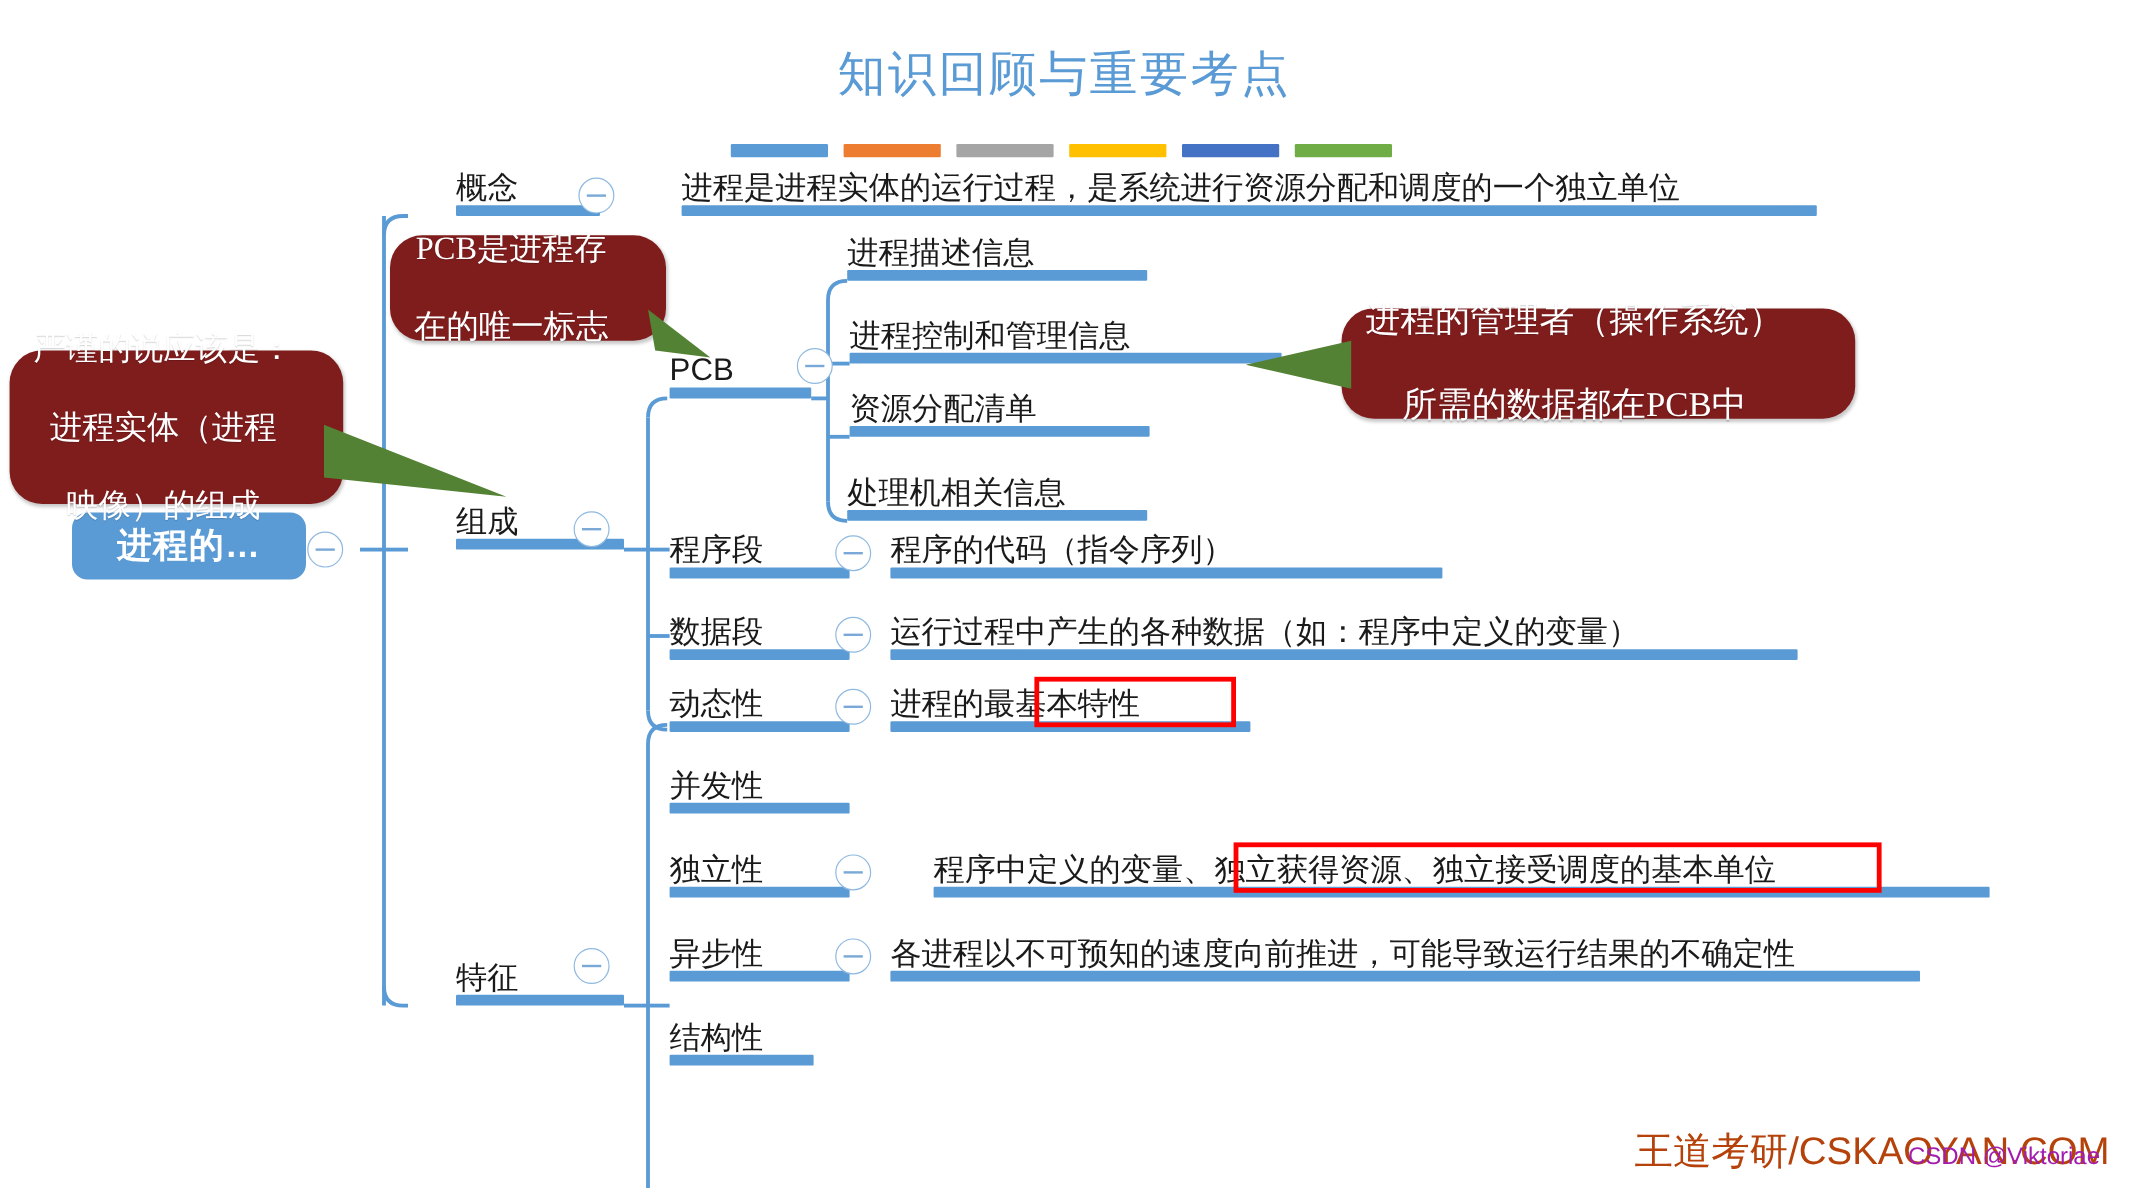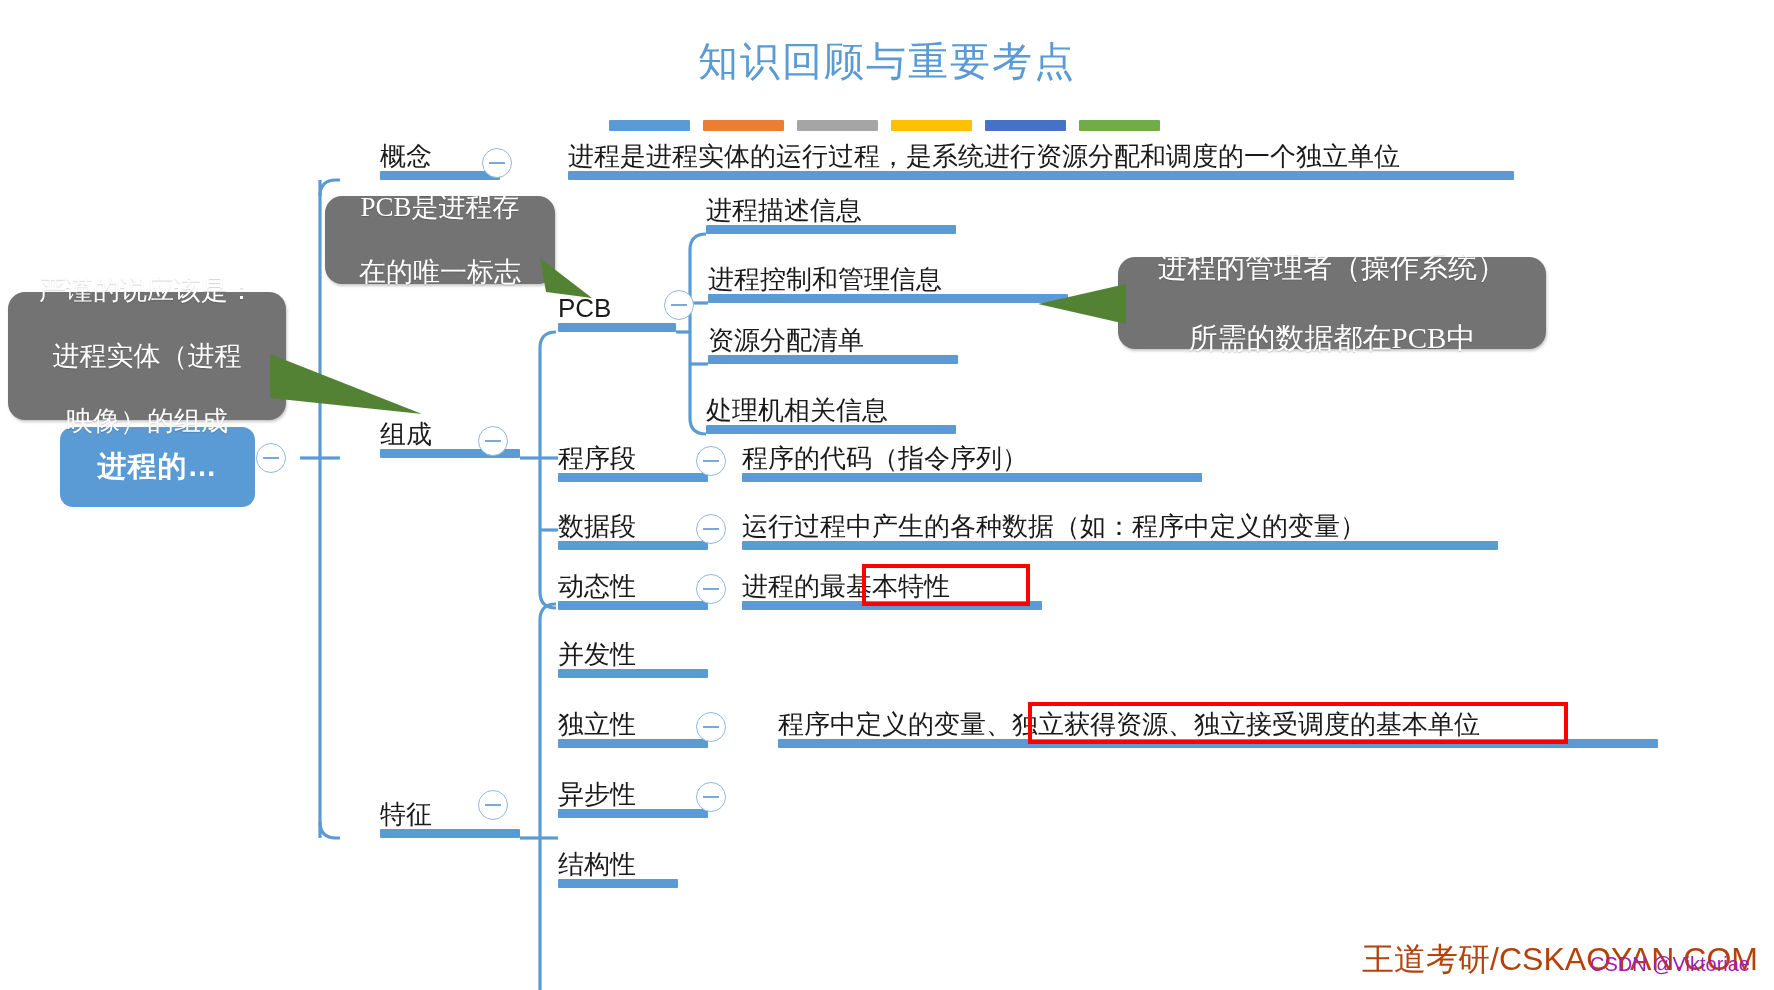--- a/index.html
+++ b/index.html
@@ -22,45 +22,45 @@
   
   .node{position:absolute;}
   .node .lbl{
     position:absolute;left:0;bottom:9px;white-space:nowrap;
     font-size:26px;color:#1a1a1a;line-height:1.1;
   }
   .node .bar{position:absolute;left:0;bottom:0;height:9px;background:#5b9bd5;border-radius:1px;}
 
   
   .root{
-    position:absolute;left:60px;top:427px;width:195px;height:80px;
+    position:absolute;left:60px;top:427px;width:195px;height:56px;
     background:#5b9bd5;border-radius:13px;
     display:flex;align-items:center;justify-content:center;
     color:#ffffff;font-size:29px;font-weight:bold;letter-spacing:1px;text-align:right;
   }
 
   
   .tog{
     position:absolute;width:30px;height:30px;border-radius:50%;
     background:#ffffff;border:1.6px solid #8fb9e0;box-sizing:border-box;
   }
   .tog::before{
     content:"";position:absolute;left:6px;top:13px;width:16px;height:2px;background:#7aa9d8;
   }
 
   
   .redbox{position:absolute;border:4px solid #ff0000;box-sizing:border-box;background:transparent;}
 
   
   .callout{
-    position:absolute;background:#737373;border-radius:17px;
+    position:absolute;background:#7f1d1d;border-radius:27px;
     font-family:"Liberation Serif","DejaVu Serif",serif;
     color:#ffffff;text-align:center;line-height:1.22;
     box-shadow:1px 2px 3px rgba(0,0,0,.22);
-    display:flex;align-items:center;justify-content:center;
+    display:flex;align-items:center;justify-content:flex-start;
     text-shadow:0 1px 1px rgba(0,0,0,.18);
   }
   .callout span{display:block;padding:0 10px;}
 
   
   .wm{
     position:absolute;right:16px;bottom:8px;
     font-size:32px;color:#b5420a;letter-spacing:0px;white-space:nowrap;
   }
   .wm2{
@@ -211,20 +211,24 @@
     <span class="lbl"><span>程序中定义的变量、</span><span>独立获得资源、独立接受调度的基本单位</span></span>
     <i class="bar" style="width:880px;"></i>
   </div>
   <div class="redbox" style="left:1028px;top:702px;width:540px;height:42px;"></div>
 
   <div class="node" style="left:558px;top:770px;width:150px;height:48px;">
     <span class="lbl">异步性</span>
     <i class="bar" style="width:150px;"></i>
   </div>
   <div class="tog" style="left:696px;top:782px;"></div>
+  <div class="node" style="left:742px;top:770px;width:858px;height:48px;">
+    <span class="lbl">各进程以不可预知的速度向前推进，可能导致运行结果的不确定性</span>
+    <i class="bar" style="width:858px;"></i>
+  </div>
 
   <div class="node" style="left:558px;top:840px;width:120px;height:48px;">
     <span class="lbl">结构性</span>
     <i class="bar" style="width:120px;"></i>
   </div>
 
   <div class="callout" style="left:325px;top:196px;width:230px;height:88px;font-size:27px;">
     <span><span>PCB是进程存</span><br>
           <span>在的唯一标志</span></span>
   </div>

